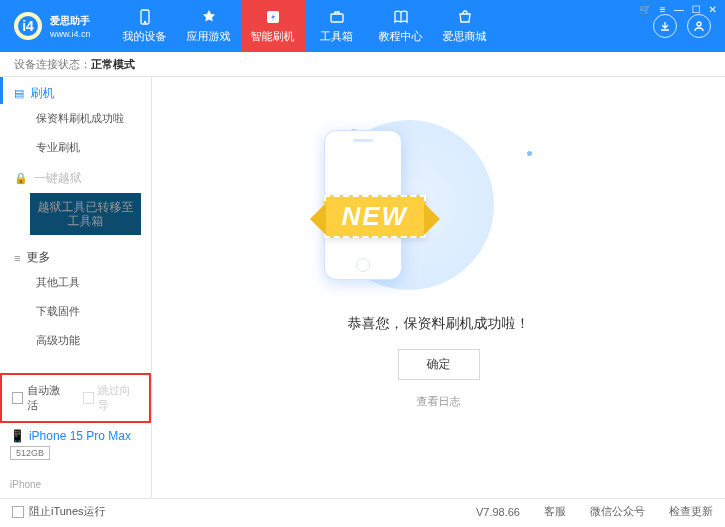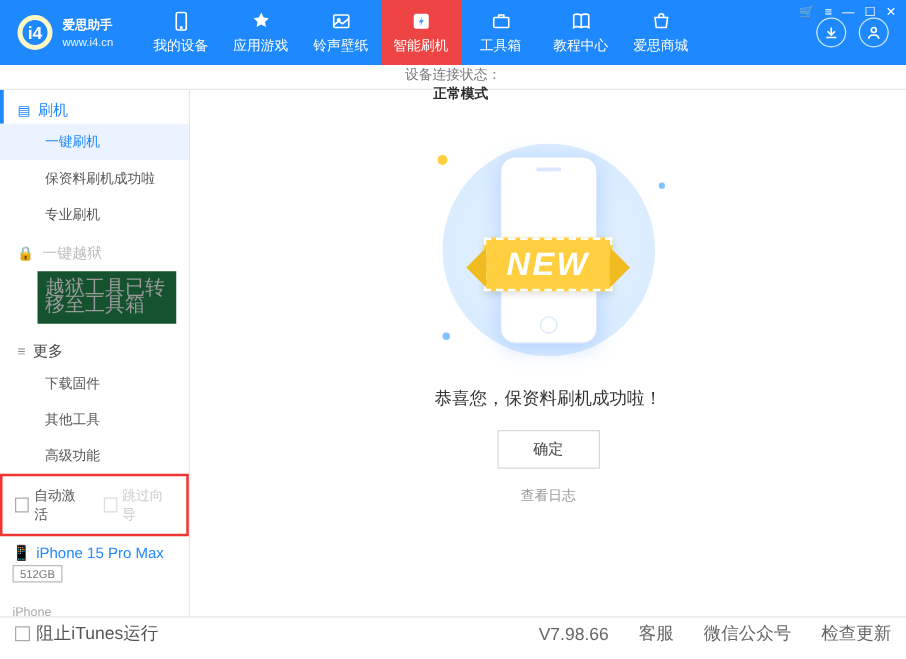--- a/index.html
+++ b/index.html
@@ -14,66 +14,66 @@
 .nav { display: flex; margin-left: 22px; height: 100%; }
 .nav-item { width: 64px; display: flex; flex-direction: column; align-items: center; justify-content: center; color: #fff; font-size: 11px; cursor: pointer; gap: 3px; }
 .nav-item.active { background: #ef4444; }
 .nav-icon { width: 18px; height: 18px; display: flex; align-items: center; justify-content: center; }
 .spacer { flex: 1; }
 .win-controls { position: absolute; top: 4px; right: 8px; display: flex; gap: 8px; align-items: center; }
 .win-btn { color: #fff; font-size: 10px; cursor: pointer; }
 .round-btns { display: flex; gap: 10px; }
 .round-btn { width: 24px; height: 24px; border: 1.5px solid rgba(255,255,255,.8); border-radius: 50%; display: flex; align-items: center; justify-content: center; color: #fff; cursor: pointer; }
 
-.status-bar { height: 20px; border-bottom: 1px solid #e6e6e6; display: flex; align-items: center; padding: 0 14px; font-size: 11px; color: #7a7a7a; flex-direction: column; }
-.status-mode { color: #2a2a2a; font-weight: bold; margin-left: 12px; }
+.status-bar { height: 20px; border-bottom: 1px solid #e6e6e6; display: flex; align-items: center; padding: 12px 14px; font-size: 11px; color: #7a7a7a; }
+.status-mode { color: #2a2a2a; font-weight: bold; }
 
 .body { display: flex; height: 421px; }
 .sidebar { width: 152px; border-right: 1px solid #e6e6e6; display: flex; flex-direction: column; font-size: 12px; }
 .sb-section { padding: 8px 0 2px 14px; display: flex; align-items: center; gap: 6px; color: #444; font-size: 12px; cursor: pointer; }
 .sb-section.active { color: #1e88ff; border-left: 3px solid #1e88ff; padding-left: 11px; }
 .sb-section .sect-icon { color: #888; font-size: 11px; }
 .sb-section.active .sect-icon { color: #1e88ff; }
 .sb-item { padding: 7px 0 7px 36px; color: #555; cursor: pointer; font-size: 11px; }
 .sb-item.active { background: #eaf3ff; color: #1e88ff; }
-.sb-note { margin: 4px 10px 6px 30px; padding: 7px 6px; background: #14532d; color: #999; font-size: 16px; text-align: left; line-height: 14px; }
+.sb-note { margin: 4px 10px 6px 30px; padding: 7px 6px; background: #0c4a6e; color: #999; font-size: 12px; text-align: center; line-height: 14px; }
 .sb-section.locked .sect-icon { color: #ccc; }
 .sb-section.locked { color: #bbb; }
 .sb-bottom { margin-top: auto; }
 .sb-chk-row { border: 2px solid #e33; padding: 8px 10px; display: flex; gap: 14px; align-items: center; font-size: 11px; }
 .chk { display: flex; align-items: center; gap: 4px; color: #555; }
 .chk.disabled { color: #ccc; }
 .chk-box { width: 12px; height: 12px; border: 1px solid #aaa; }
 .chk.disabled .chk-box { border-color: #ddd; }
 .device-box { padding: 6px 10px 8px 10px; }
 .device-name { color: #1e88ff; font-size: 12px; display: flex; align-items: center; gap: 4px; }
 .device-badge { display: inline-block; font-size: 9px; border: 1px solid #bbb; padding: 1px 5px; color: #777; margin-top: 3px; }
 .device-type { color: #aaa; font-size: 10px; margin-top: 19px; }
 
 .main { flex: 1; display: flex; flex-direction: column; align-items: center; padding-top: 38px; }
-.illus { width: 230px; height: 180px; position: relative; display: flex; justify-content: center; align-items: center; text-decoration: underline; }
+.illus { width: 230px; height: 180px; position: relative; display: flex; justify-content: flex-start; align-items: center; text-decoration: underline; }
 .circle-bg { width: 170px; height: 170px; border-radius: 50%; background: radial-gradient(circle, #e8f3ff, #d4e9ff); position: absolute; }
 .phone { width: 78px; height: 150px; background: #fff; border-radius: 12px; border: 1px solid #cfe2ff; position: relative; box-shadow: 0 4px 16px rgba(60,130,255,.25); z-index: 2; }
 .phone::before { content: ""; position: absolute; top: 8px; left: 50%; transform: translateX(-50%); width: 20px; height: 3px; background: #dbe7ff; border-radius: 2px; }
 .phone::after { content: ""; position: absolute; bottom: 7px; left: 50%; transform: translateX(-50%); width: 12px; height: 12px; border: 1px solid #dbe7ff; border-radius: 50%; }
 .ribbon { position: absolute; z-index: 3; top: 80px; }
 .ribbon-body { background: #ffcf3f; color: #fff; font-weight: bold; font-size: 26px; padding: 4px 16px; letter-spacing: 2px; font-style: italic; box-shadow: 0 2px 6px rgba(0,0,0,.12); border: 2px dashed #fff; }
 .ribbon-tail { width: 0; height: 0; position: absolute; top: 8px; }
 .ribbon-tail.left { border-right: 16px solid #f0bb20; border-top: 16px solid transparent; border-bottom: 16px solid transparent; left: -14px; }
 .ribbon-tail.right { border-left: 16px solid #f0bb20; border-top: 16px solid transparent; border-bottom: 16px solid transparent; right: -14px; }
 .dot { position: absolute; border-radius: 50%; }
 .d1 { width: 8px; height: 8px; background: #ffcf3f; top: 14px; left: 26px; }
 .d2 { width: 5px; height: 5px; background: #7ec3ff; top: 36px; right: 22px; }
 .d3 { width: 6px; height: 6px; background: #7ec3ff; bottom: 18px; left: 30px; }
 
 .success-msg { font-size: 14px; color: #333; margin-top: 20px; }
 .ok-btn { margin-top: 16px; border: 1px solid #d9d9d9; background: #fff; padding: 6px 28px; font-size: 12px; cursor: pointer; color: #444; }
 .log-link { margin-top: 14px; font-size: 11px; color: #999; cursor: pointer; }
 
-.footer { height: 26px; border-top: 1px solid #e6e6e6; display: flex; align-items: center; padding: 0 12px; font-size: 14px; color: #666; gap: 6px; justify-content: flex-end; }
+.footer { height: 26px; border-top: 1px solid #e6e6e6; display: flex; align-items: center; padding: 0 12px; font-size: 11px; color: #666; gap: 6px; justify-content: flex-end; }
 .footer .fchk { width: 12px; height: 12px; border: 1px solid #aaa; }
 .footer .spacer { flex: 1; }
 .footer .f-item { margin-left: 18px; cursor: pointer; }
 svg { display: block; }
 </style>
 </head>
 <body>
 
 <div class="titlebar">
   <div class="logo-wrap">
@@ -94,30 +94,20 @@
       <span>我的设备</span>
     </div>
     <div class="nav-item">
       <div class="nav-icon">
           <svg width="16" height="16" viewBox="0 0 16 16" fill="#fff">
             <path d="M8 1l2 4 4 .5-3 3 .8 4L8 10.6 4.2 12.5 5 8.5 2 5.5 6 5z"></path>
           </svg>
         </div>
       <span>应用游戏</span>
     </div>
-    <div class="nav-item">
-      <div class="nav-icon">
-          <svg width="16" height="16" viewBox="0 0 16 16" fill="none" stroke="#fff" stroke-width="1.3">
-            <rect x="2" y="3" width="12" height="10" rx="1"></rect>
-            <circle cx="6" cy="7" r="1" fill="#fff"></circle>
-            <path d="M2 11l4-3 3 2 5-4"></path>
-          </svg>
-        </div>
-      <span>铃声壁纸</span>
-    </div>
     <div class="nav-item active">
       <div class="nav-icon">
           <svg width="16" height="16" viewBox="0 0 16 16" fill="#fff">
             <rect x="2" y="2" width="12" height="12" rx="2"></rect>
             <path d="M9 4L6 9h2l-1 3 3-5H8z" fill="#3a98ff"></path>
           </svg>
         </div>
       <span>智能刷机</span>
     </div>
     <div class="nav-item">
@@ -175,36 +165,35 @@
   <span>设备连接状态：</span>
   <span class="status-mode">正常模式</span>
 </div>
 
 <div class="body">
   <div class="sidebar">
     <div class="sb-section active">
       <span class="sect-icon">▤</span>
       <span>刷机</span>
     </div>
-    <div class="sb-item active">一键刷机</div>
     <div class="sb-item">保资料刷机成功啦</div>
     <div class="sb-item">专业刷机</div>
 
     <div class="sb-section locked">
       <span class="sect-icon">🔒</span>
       <span>一键越狱</span>
     </div>
     <div class="sb-note">越狱工具已转移至工具箱</div>
 
     <div class="sb-section">
       <span class="sect-icon">≡</span>
       <span>更多</span>
     </div>
+    <div class="sb-item">其他工具</div>
     <div class="sb-item">下载固件</div>
-    <div class="sb-item">其他工具</div>
     <div class="sb-item">高级功能</div>
 
     <div class="sb-bottom">
       <div class="sb-chk-row">
         <label class="chk">
             <span class="chk-box"></span>
             <span>自动激活</span>
           </label>
         <label class="chk disabled">
             <span class="chk-box"></span>

